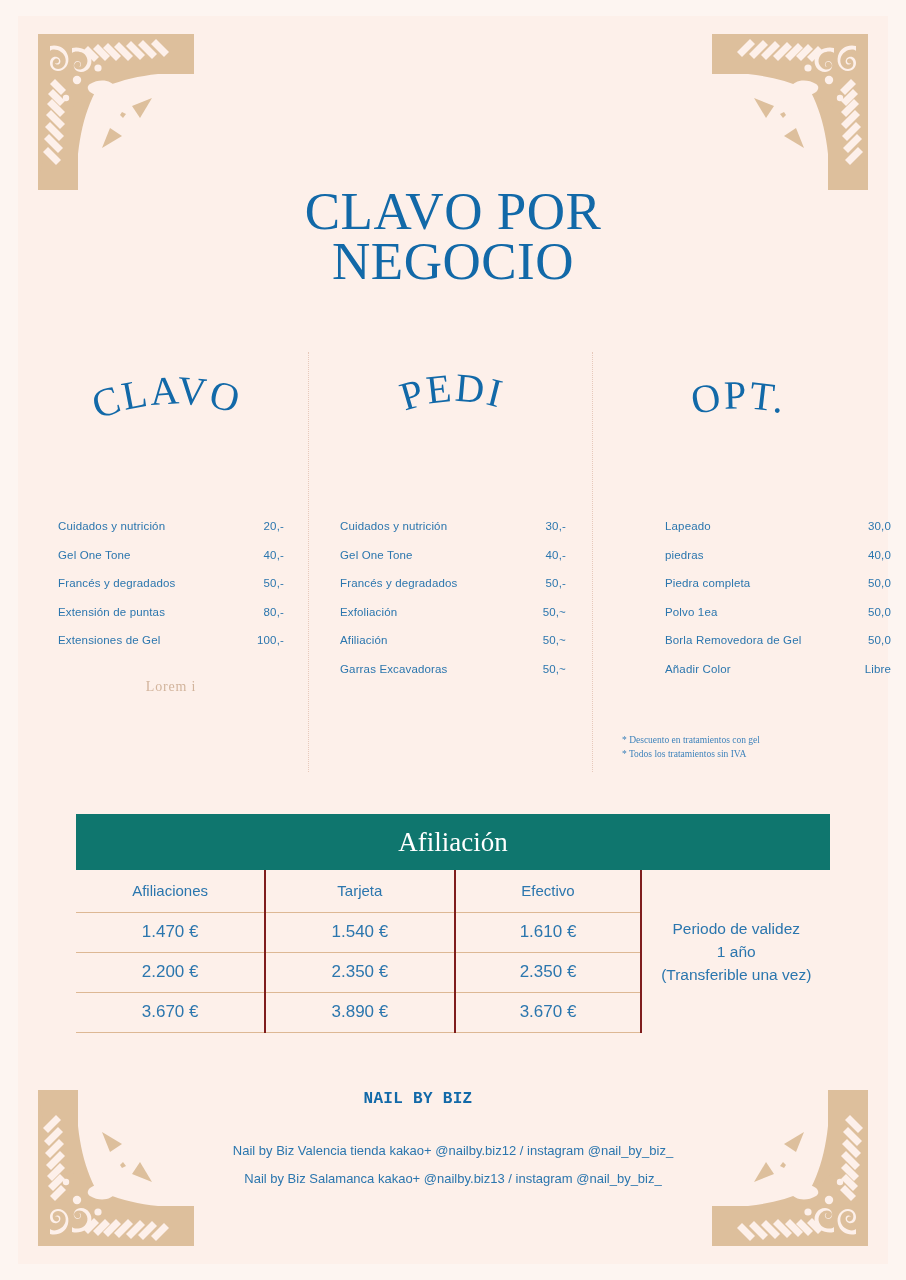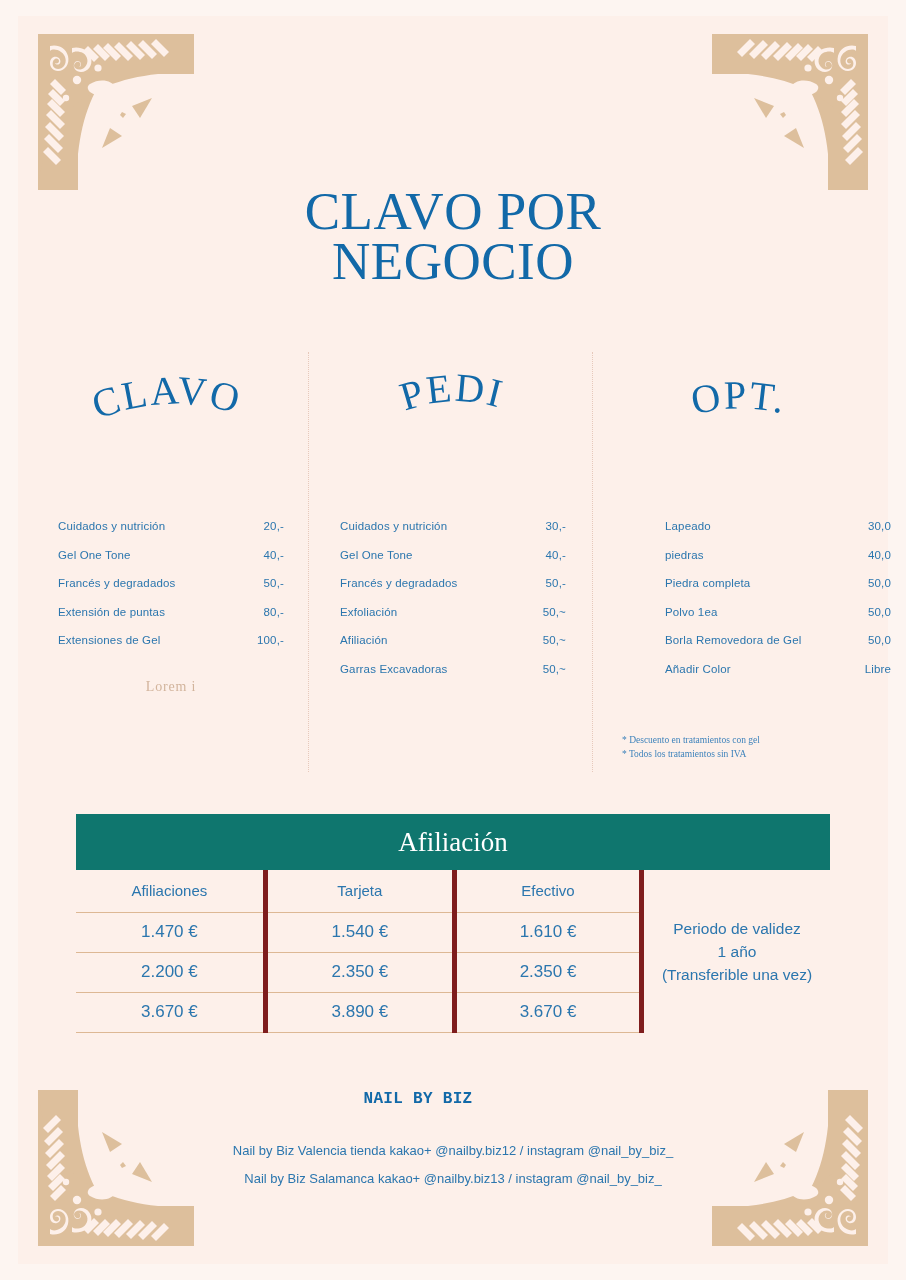--- a/index.html
+++ b/index.html
@@ -153,21 +153,21 @@
     width: 100%;
     border-collapse: collapse;
     table-layout: fixed;
   }
   table.afil th,
   table.afil td {
     text-align: center;
     color: #2b76ae;
     font-family: "Liberation Sans", sans-serif;
     border-bottom: 1px solid #ddb894;
-    border-right: 5px solid #7f1d1d;
+    border-right: 2px solid #7f1d1d;
   }
   table.afil th {
     height: 42px;
     font-size: 15px;
     font-weight: 400;
   }
   table.afil td.money {
     height: 40px;
     font-size: 17px;
   }

